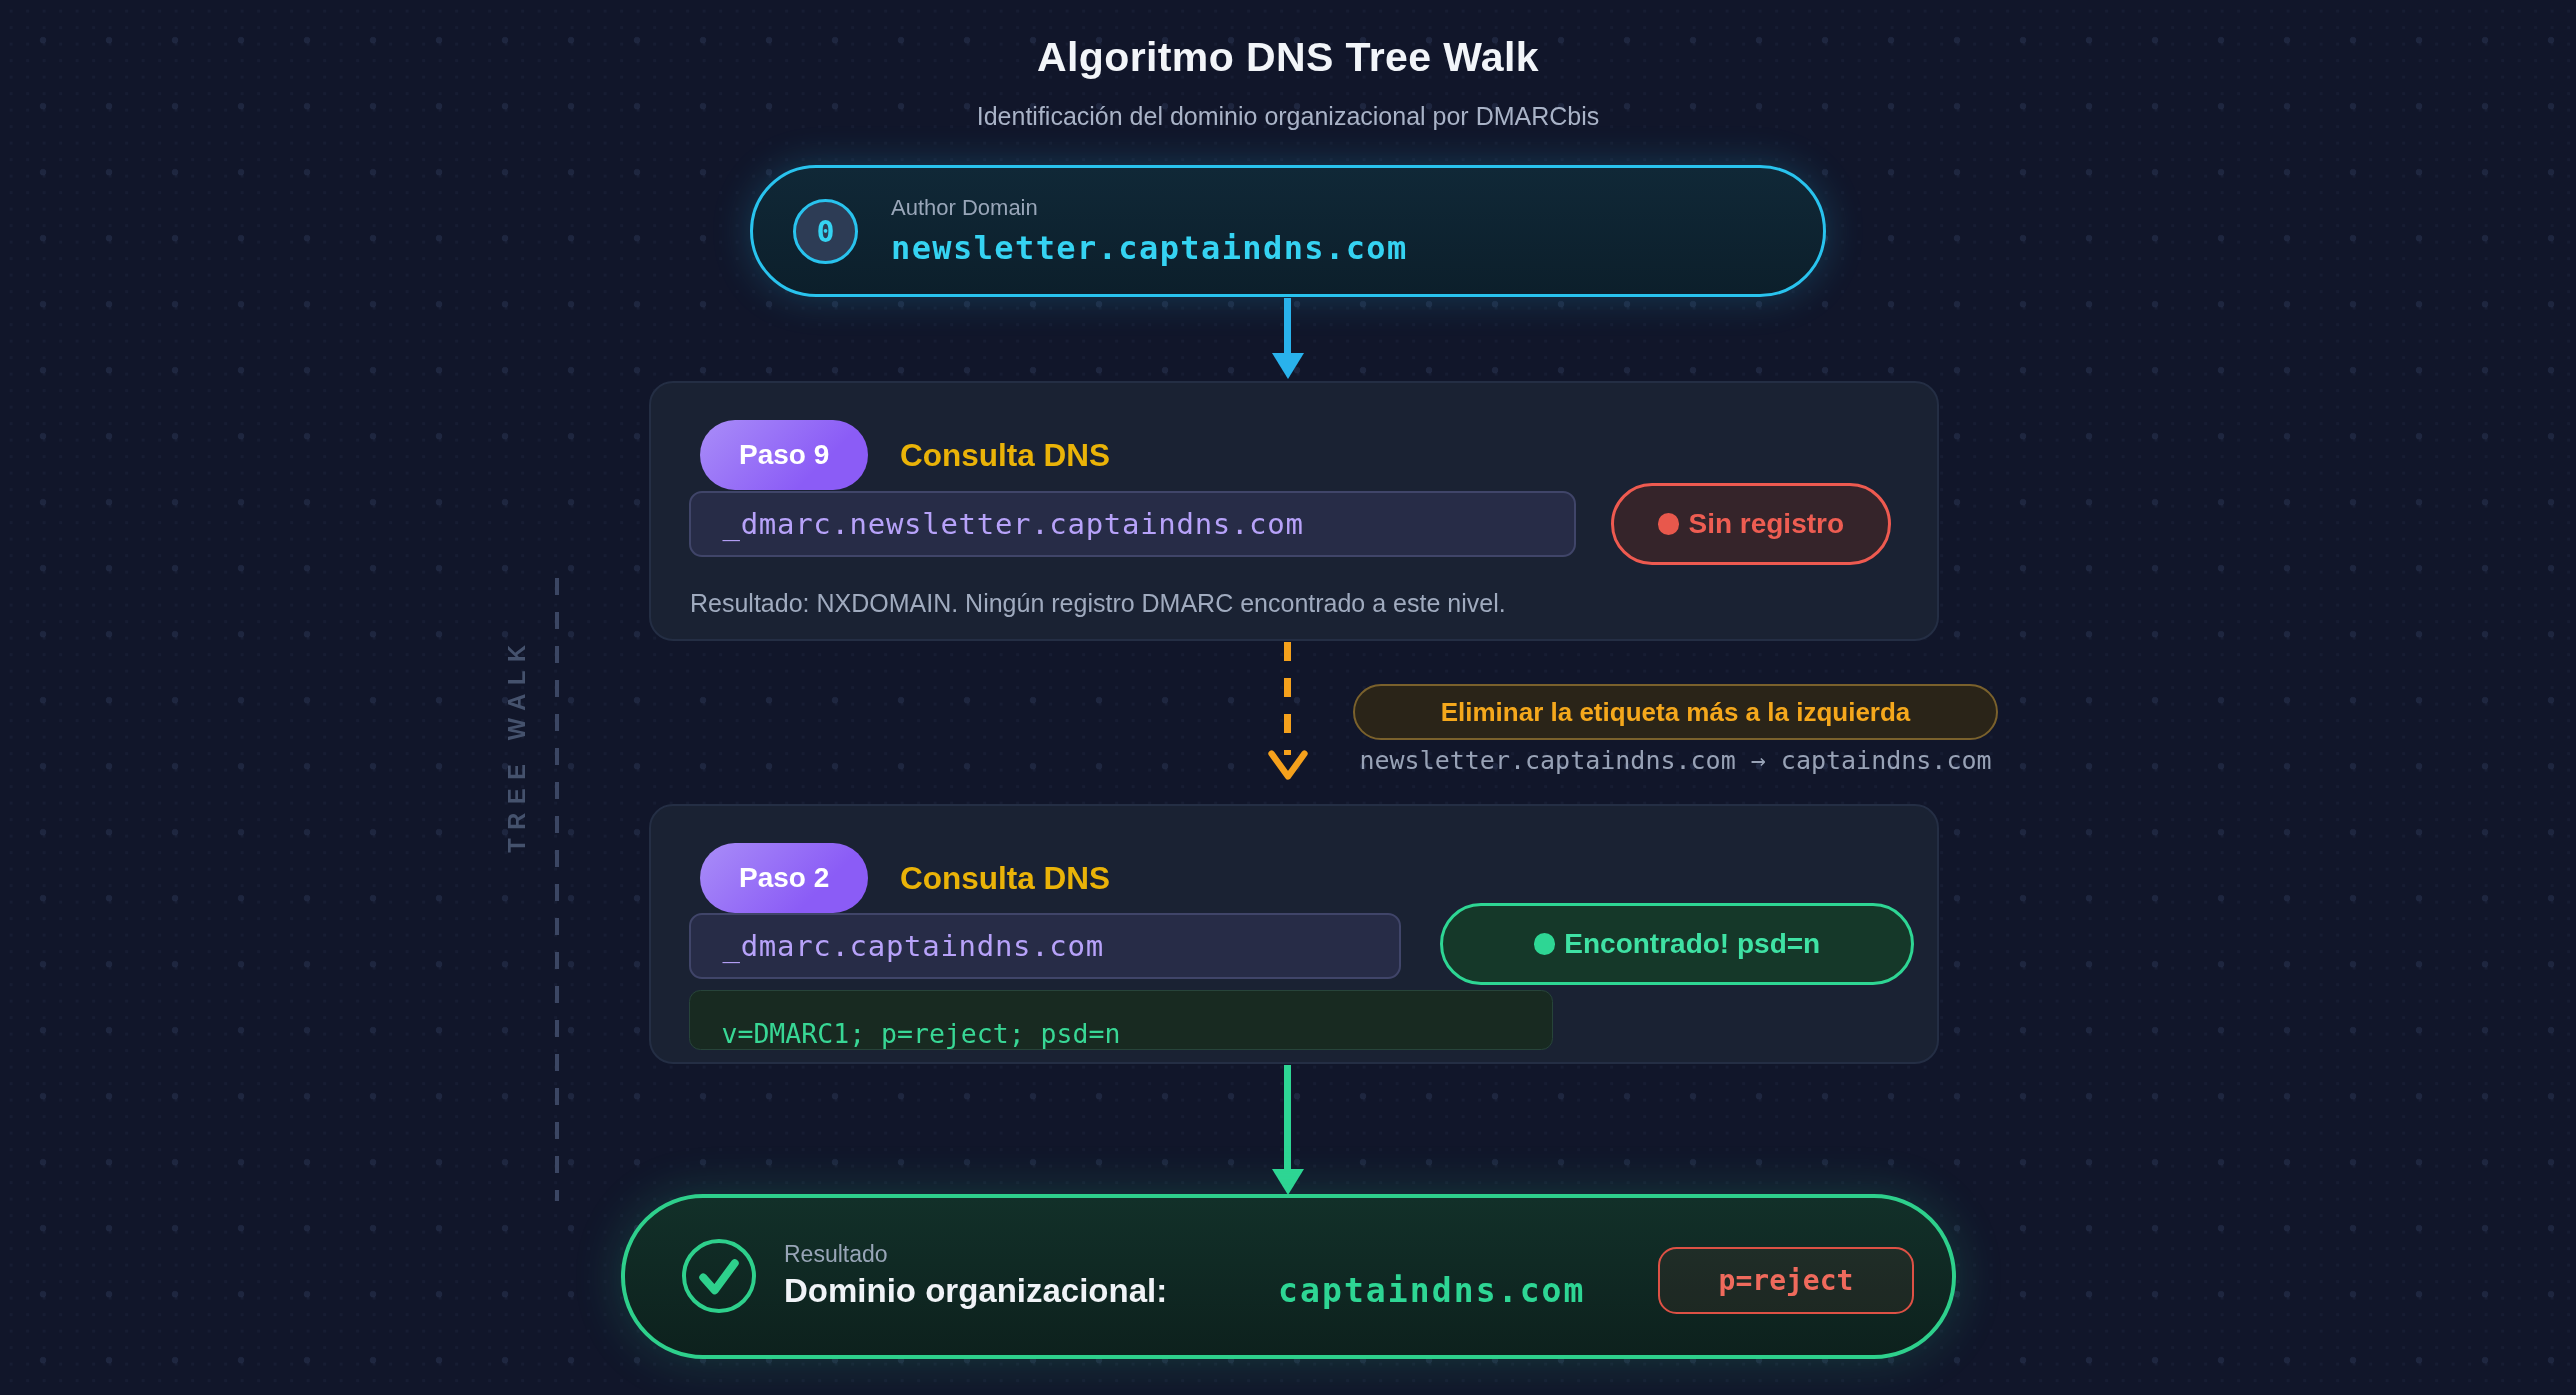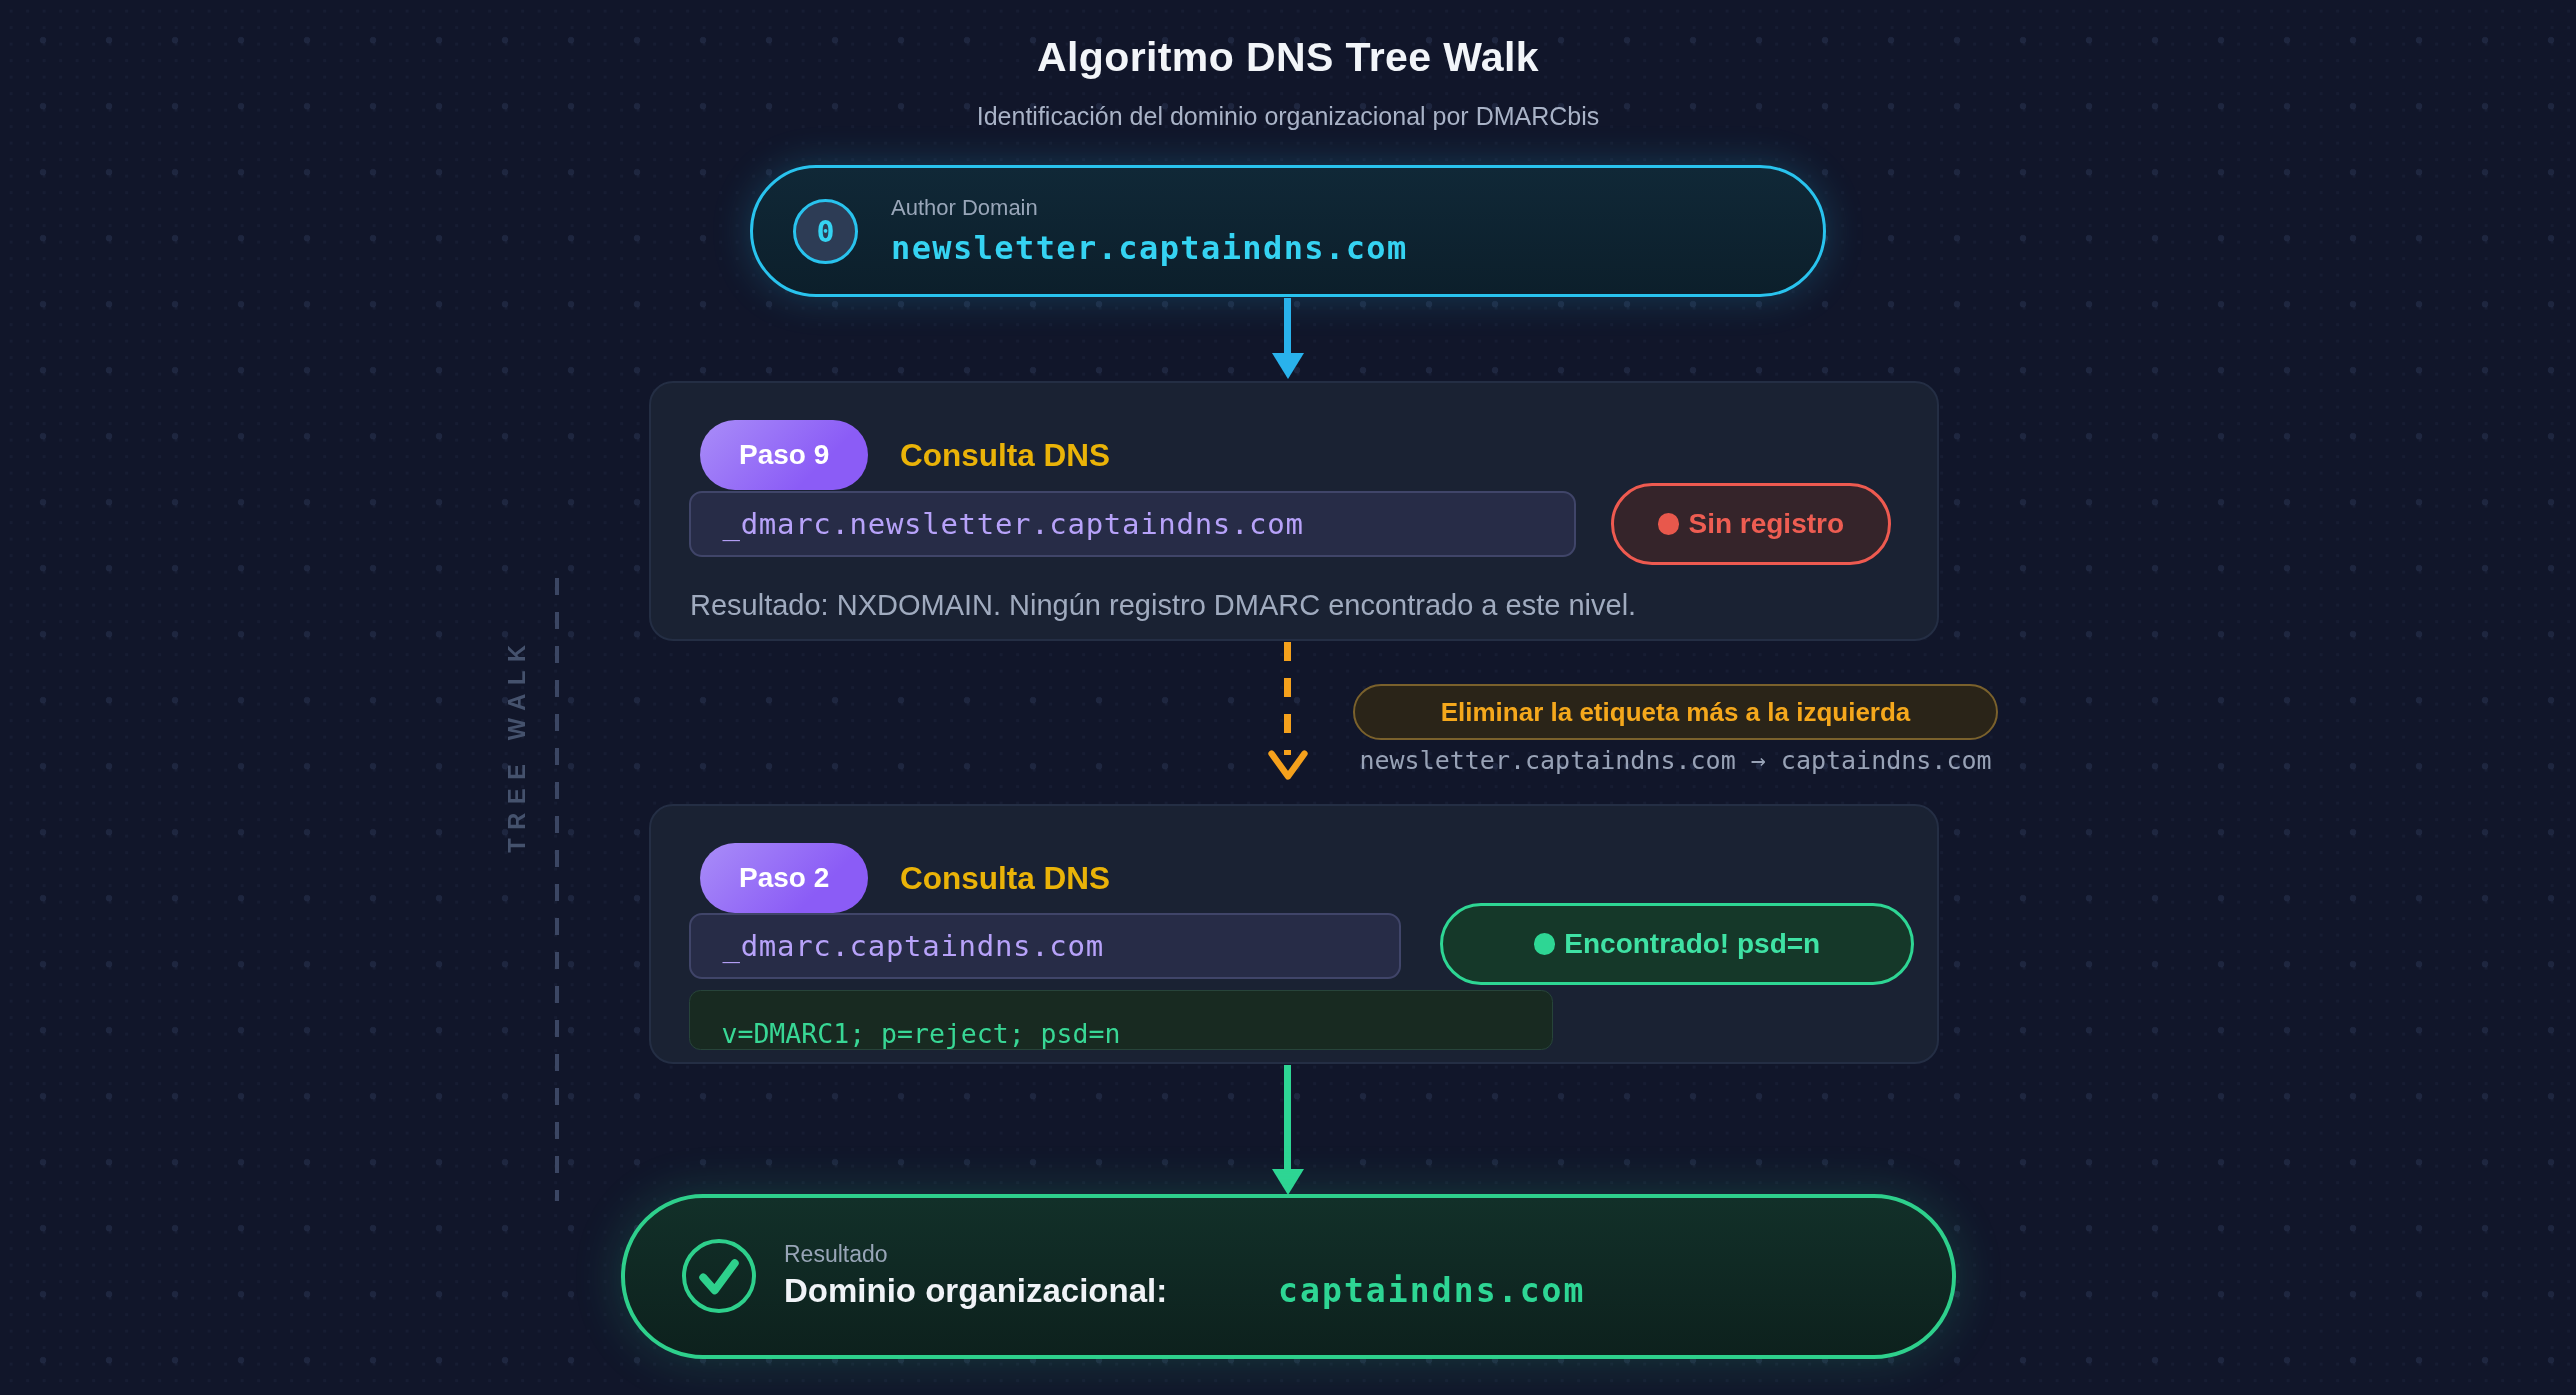--- a/index.html
+++ b/index.html
@@ -62,21 +62,21 @@
   .query-text{font-size:29px;color:#b7a2f9;letter-spacing:0.7px;}
   .status-pill{position:absolute;height:82px;border-radius:41px;display:flex;
     align-items:center;justify-content:center;gap:9px;box-sizing:border-box;}
   .pill-red{left:960px;top:100px;width:280px;border:3.6px solid #ee5a50;background:#35242a;}
   .pill-green{left:789px;top:97px;width:474px;border:3.6px solid #2ed694;background:#153829;}
   .status-dot{width:21.5px;height:21.5px;border-radius:50%;}
   .dot-red{background:#e8584c;}
   .dot-green{background:#2ed694;}
   .status-text-red{font-size:28px;font-weight:700;color:#ee5d52;}
   .status-text-green{font-size:28px;font-weight:700;color:#3fe2a4;}
-  .step-result{position:absolute;left:39px;top:206px;font-size:29px;color:#a0abbf;}
+  .step-result{position:absolute;left:39px;top:206px;font-size:25px;color:#a0abbf;}
   .record-box{position:absolute;left:38px;top:184px;width:864px;height:60px;border-radius:11.4px;
     background:#182a21;border:1.4px solid #27443a;box-sizing:border-box;
     display:flex;align-items:flex-end;padding-left:31.5px;}
   .record-text{font-size:26.5px;color:#38d795;}
 
   
   .transition-pill{position:absolute;left:1353px;top:684px;width:645px;height:56px;
     border-radius:28px;background:#2a2418;border:2.1px solid #7a612c;box-sizing:border-box;
     display:flex;align-items:center;justify-content:center;}
   .transition-label{font-size:26px;font-weight:700;color:#f5a81c;}
@@ -170,16 +170,19 @@
 
   <div class="result-box">
     <div class="check-circle">
       <svg width="66" height="66" viewBox="0 0 92 92">
         <polyline points="24,48 40,66 68,28" fill="none" stroke="#2ed08c" stroke-width="11" stroke-linecap="round" stroke-linejoin="round"></polyline>
       </svg>
     </div>
     <div class="result-label">Resultado</div>
     <div class="result-heading">Dominio organizacional:</div>
     <div class="result-domain mono">captaindns.com</div>
+    <div class="policy-pill">
+      <span class="policy-text mono">p=reject</span>
+    </div>
   </div>
 
 </div>
 
 
 </body></html>

